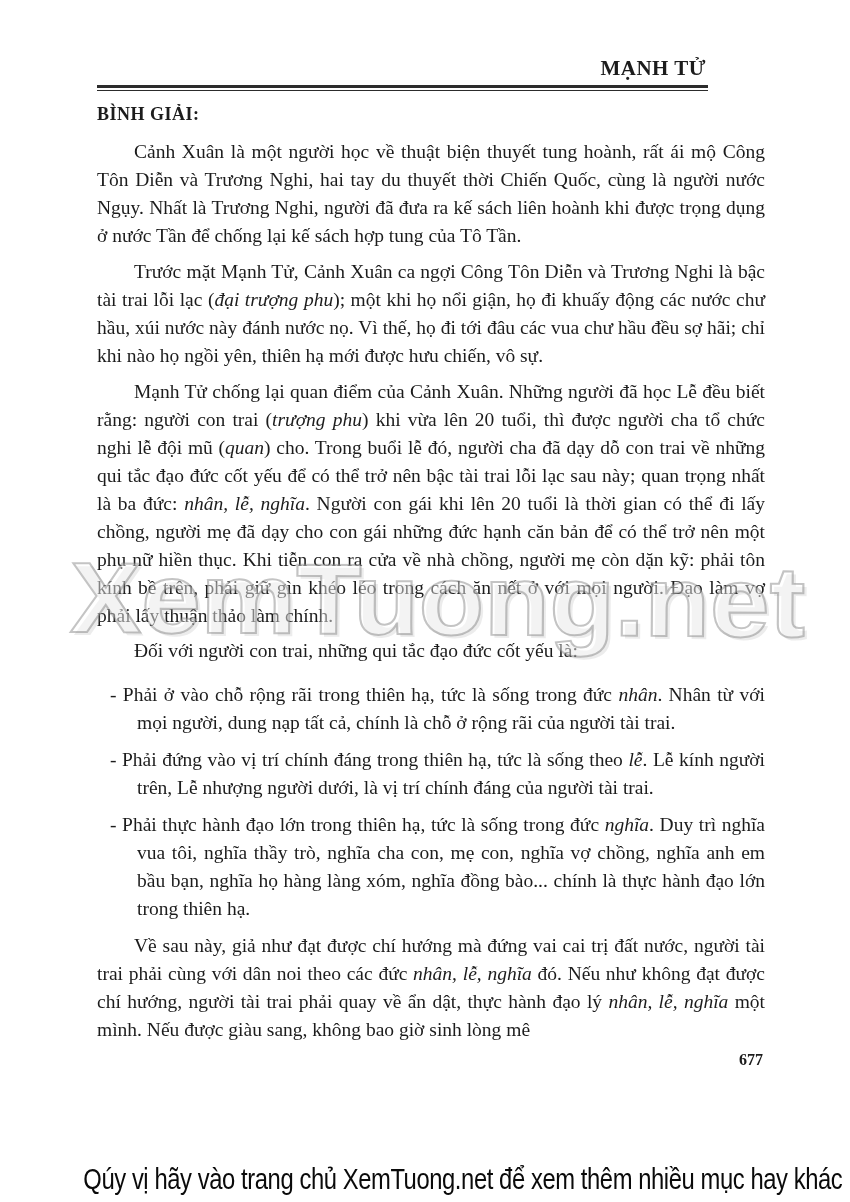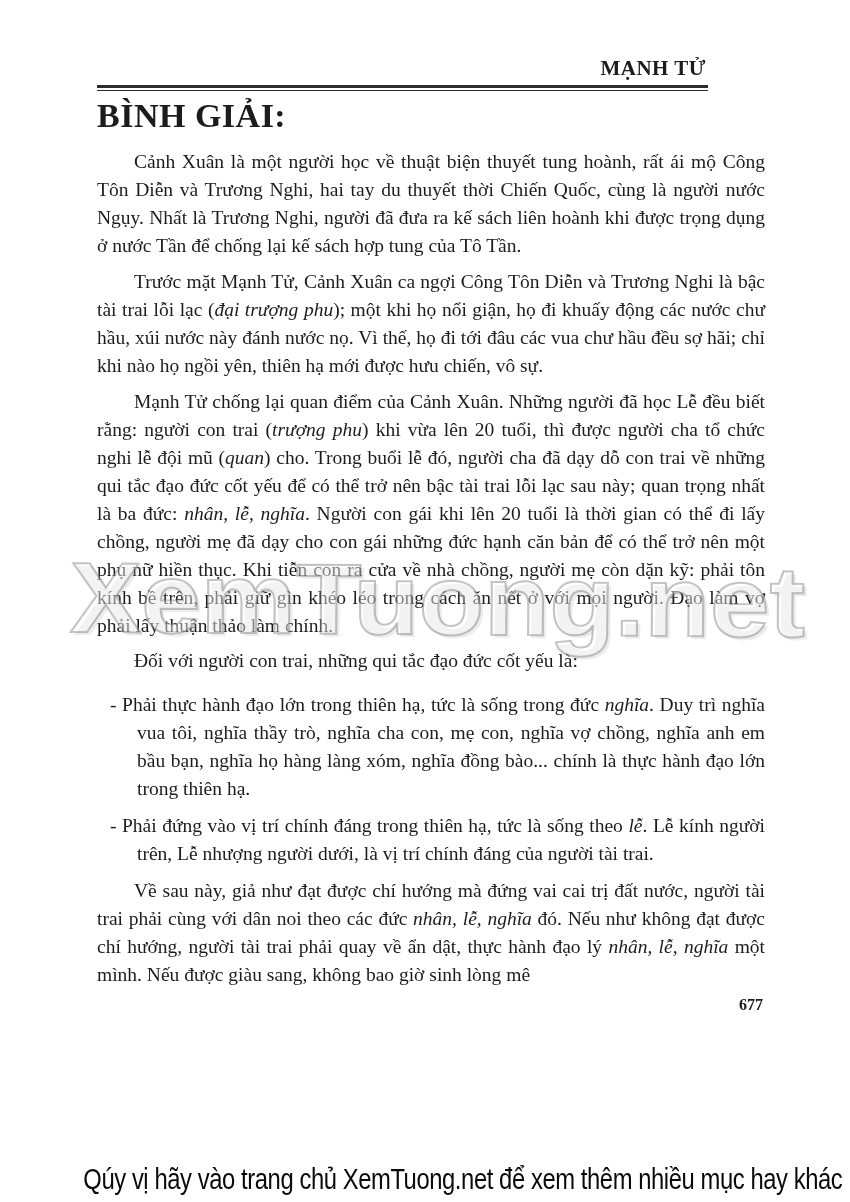--- a/index.html
+++ b/index.html
@@ -23,22 +23,22 @@
     font-weight:bold;
     letter-spacing:0.5px;
     line-height:24px;
     padding-right:2px;
   }
   .header-rule { margin-top:5px; }
   .header-rule .thick { height:3px; background:#2c2c2c; }
   .header-rule .thin  { height:1px; background:#2c2c2c; margin-top:2px; }
 
   h1.section-title {
-    margin-top:6px;
-    font-size:34px;
+    margin-top:13px;
+    font-size:18px;
     font-weight:bold;
     letter-spacing:0.5px;
   }
 
   main.body-text {
     margin-top:13px;
     width:668px;
     font-size:19.5px;
     line-height:28px;
     text-align:justify;
@@ -110,22 +110,23 @@
   </header>
 
   <h1 class="section-title">BÌNH GIẢI:</h1>
 
   <main class="body-text">
     <p class="para"><span>Cảnh Xuân là một người học về thuật biện thuyết tung hoành, rất ái mộ Công Tôn Diễn và Trương Nghi, hai tay du thuyết thời Chiến Quốc, cùng là người nước Ngụy. Nhất là Trương Nghi, người đã đưa ra kế sách liên hoành khi được trọng dụng ở nước Tần để chống lại kế sách hợp tung của Tô Tần.</span></p>
     <p class="para"><span>Trước mặt Mạnh Tử, Cảnh Xuân ca ngợi Công Tôn Diễn và Trương Nghi là bậc tài trai lỗi lạc (</span><i>đại trượng phu</i><span>); một khi họ nổi giận, họ đi khuấy động các nước chư hầu, xúi nước này đánh nước nọ. Vì thế, họ đi tới đâu các vua chư hầu đều sợ hãi; chỉ khi nào họ ngồi yên, thiên hạ mới được hưu chiến, vô sự.</span></p>
     <p class="para"><span>Mạnh Tử chống lại quan điểm của Cảnh Xuân. Những người đã học Lễ đều biết rằng: người con trai (</span><i>trượng phu</i><span>) khi vừa lên 20 tuổi, thì được người cha tổ chức nghi lễ đội mũ (</span><i>quan</i><span>) cho. Trong buổi lễ đó, người cha đã dạy dỗ con trai về những qui tắc đạo đức cốt yếu để có thể trở nên bậc tài trai lỗi lạc sau này; quan trọng nhất là ba đức: </span><i>nhân, lễ, nghĩa</i><span>. Người con gái khi lên 20 tuổi là thời gian có thể đi lấy chồng, người mẹ đã dạy cho con gái những đức hạnh căn bản để có thể trở nên một phụ nữ hiền thục. Khi tiễn con ra cửa về nhà chồng, người mẹ còn dặn kỹ: phải tôn kính bề trên, phải giữ gìn khéo léo trong cách ăn nết ở với mọi người. Đạo làm vợ phải lấy thuận thảo làm chính.</span></p>
     <p class="intro-line"><span>Đối với người con trai, những qui tắc đạo đức cốt yếu là:</span></p>
 
+    <div class="bullet"><span>- Phải ở vào chỗ rộng rãi trong thiên hạ, tức là sống trong đức </span><i>nhân</i><span>. Nhân từ với mọi người, dung nạp tất cả, chính là chỗ ở rộng rãi của người tài trai.</span></div>
+    <div class="bullet"><span>- Phải đứng vào vị trí chính đáng trong thiên hạ, tức là sống theo </span><i>lễ</i><span>. Lễ kính người trên, Lễ nhượng người dưới, là vị trí chính đáng của người tài trai.</span></div>
     <div class="bullet"><span>- Phải thực hành đạo lớn trong thiên hạ, tức là sống trong đức </span><i>nghĩa</i><span>. Duy trì nghĩa vua tôi, nghĩa thầy trò, nghĩa cha con, mẹ con, nghĩa vợ chồng, nghĩa anh em bầu bạn, nghĩa họ hàng làng xóm, nghĩa đồng bào... chính là thực hành đạo lớn trong thiên hạ.</span></div>
-    <div class="bullet"><span>- Phải đứng vào vị trí chính đáng trong thiên hạ, tức là sống theo </span><i>lễ</i><span>. Lễ kính người trên, Lễ nhượng người dưới, là vị trí chính đáng của người tài trai.</span></div>
 
     <p class="para"><span>Về sau này, giả như đạt được chí hướng mà đứng vai cai trị đất nước, người tài trai phải cùng với dân noi theo các đức </span><i>nhân, lễ, nghĩa</i><span> đó. Nếu như không đạt được chí hướng, người tài trai phải quay về ẩn dật, thực hành đạo lý </span><i>nhân, lễ, nghĩa</i><span> một mình. Nếu được giàu sang, không bao giờ sinh lòng mê</span></p>
   </main>
 
   <div class="page-number">677</div>
 
   <div class="watermark">XemTuong.net</div>
 
   <footer class="footer-banner">
     <span class="footer-text">Qúy vị hãy vào trang chủ XemTuong.net để xem thêm nhiều mục hay khác</span>

